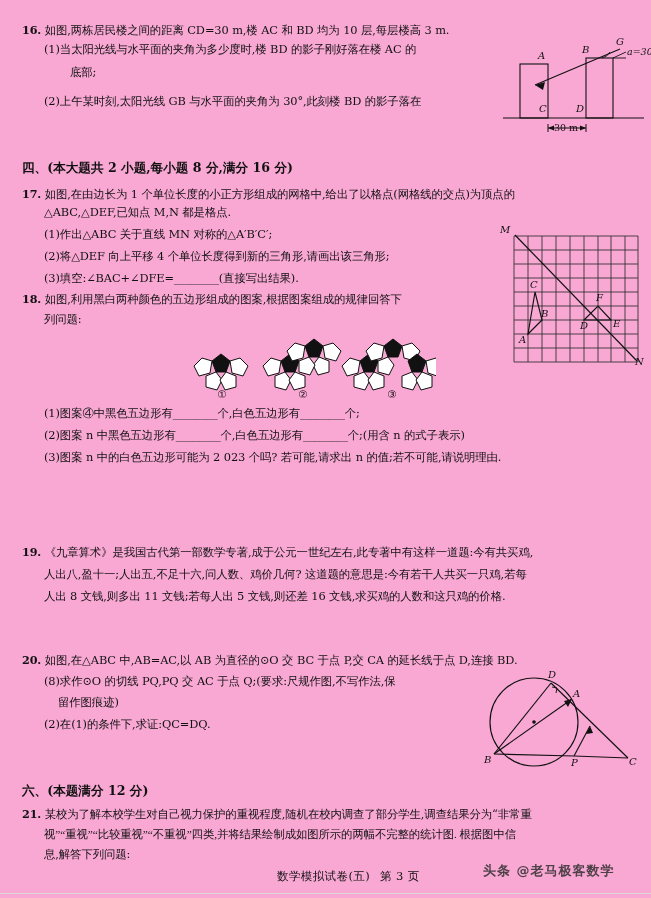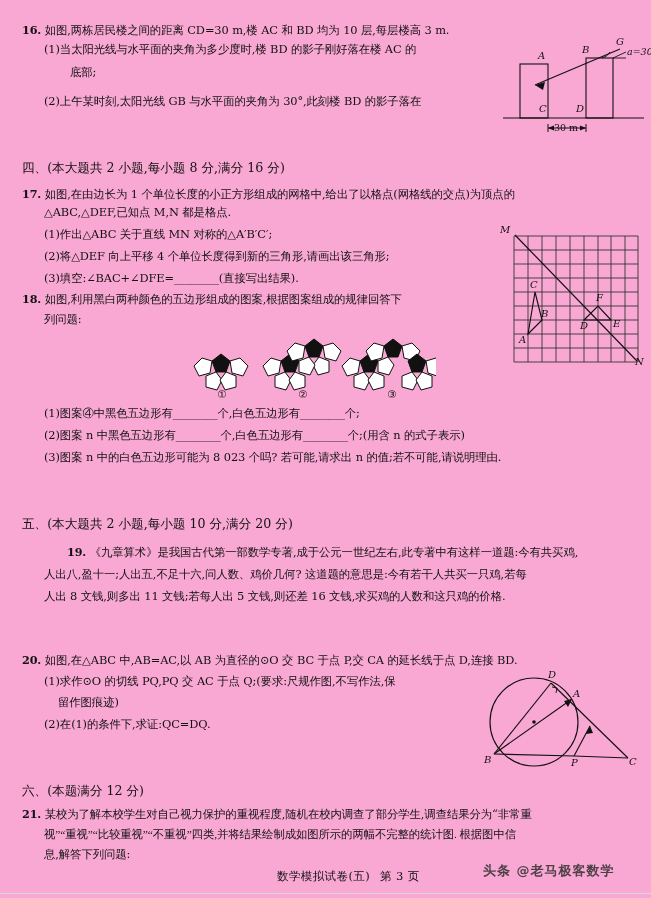--- a/index.html
+++ b/index.html
@@ -28,21 +28,21 @@
     letter-spacing: -0.1px;
     white-space: nowrap;
   }
   .qnum {
     font-family: "DejaVu Serif", "Liberation Serif", serif;
     font-weight: bold;
     font-size: 11.2px;
   }
   .sec-head {
     position: absolute;
-    font-weight: normal;
+    font-weight: bold;
     font-size: 12.6px;
     letter-spacing: 0px;
     white-space: nowrap;
   }
   .footer {
     position: absolute;
     font-size: 11.5px;
     letter-spacing: 0.4px;
     white-space: nowrap;
   }
@@ -215,36 +215,35 @@
         <polygon points="236,40 246,44 246,55 235,58 230,48" fill="#fff"></polygon>
       </g>
     </svg>
     <span class="pat-cap" style="left:24px; top:56px; width:24px;">①</span>
     <span class="pat-cap" style="left:105px; top:56px; width:24px;">②</span>
     <span class="pat-cap" style="left:194px; top:56px; width:24px;">③</span>
   </div>
 
   <div class="qline" style="left:44px; top:405px;">(1)图案④中黑色五边形有________个,白色五边形有________个;</div>
   <div class="qline" style="left:44px; top:427px;">(2)图案 n 中黑色五边形有________个,白色五边形有________个;(用含 n 的式子表示)</div>
-  <div class="qline" style="left:44px; top:449px;">(3)图案 n 中的白色五边形可能为 8 023 个吗? 若可能,请求出 n 的值;若不可能,请说明理由.</div>
-
-  <div class="sec-head" style="left:22px; top:516px;">五、(本大题共 2 小题,每小题 10 分,满分 20 分)</div>
-
-  <div class="qline" style="left:22px; top:544px;margin-left:45px;">
+  <div class="qline" style="left:44px; top:449px;">(3)图案 n 中的白色五边形可能为 2 023 个吗? 若可能,请求出 n 的值;若不可能,请说明理由.</div>
+
+
+  <div class="qline" style="left:22px; top:544px;">
     <span class="qnum">19.</span>
     <span>《九章算术》是我国古代第一部数学专著,成于公元一世纪左右,此专著中有这样一道题:今有共买鸡,</span>
   </div>
   <div class="qline" style="left:44px; top:566px;">人出八,盈十一;人出五,不足十六,问人数、鸡价几何? 这道题的意思是:今有若干人共买一只鸡,若每</div>
   <div class="qline" style="left:44px; top:588px;">人出 8 文钱,则多出 11 文钱;若每人出 5 文钱,则还差 16 文钱,求买鸡的人数和这只鸡的价格.</div>
 
   <div class="qline" style="left:22px; top:652px;">
     <span class="qnum">20.</span>
     <span>如图,在△ABC 中,AB=AC,以 AB 为直径的⊙O 交 BC 于点 P,交 CA 的延长线于点 D,连接 BD.</span>
   </div>
-  <div class="qline" style="left:44px; top:673px;">(1)求作⊙O 的切线 PQ,PQ 交 AC 于点 Q;(要求:尺规作图,不写作法,保</div>
+  <div class="qline" style="left:44px; top:673px;">(8)求作⊙O 的切线 PQ,PQ 交 AC 于点 Q;(要求:尺规作图,不写作法,保</div>
   <div class="qline" style="left:58px; top:694px;">留作图痕迹)</div>
   <div class="qline" style="left:44px; top:716px;">(2)在(1)的条件下,求证:QC=DQ.</div>
 
   <div class="fig" style="left:476px; top:666px; width:170px; height:112px;">
     <svg width="170" height="112" viewBox="0 0 170 112">
       <circle cx="58" cy="56" r="44" fill="none" stroke="#111" stroke-width="1.15"></circle>
 
       <line x1="18" y1="88" x2="98" y2="90" stroke="#111" stroke-width="1.15"></line>
       <line x1="98" y1="90" x2="152" y2="92" stroke="#111" stroke-width="1.15"></line>
 

